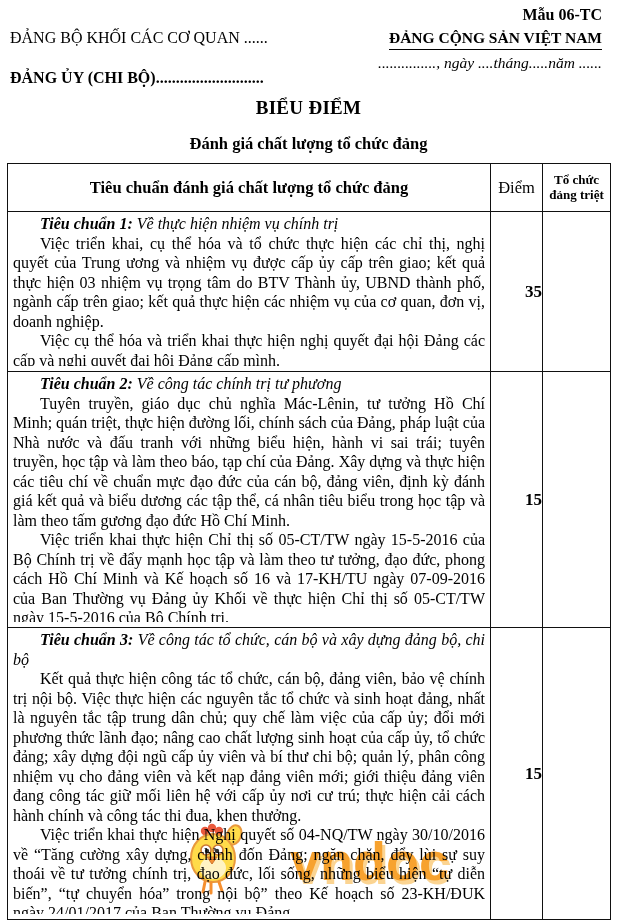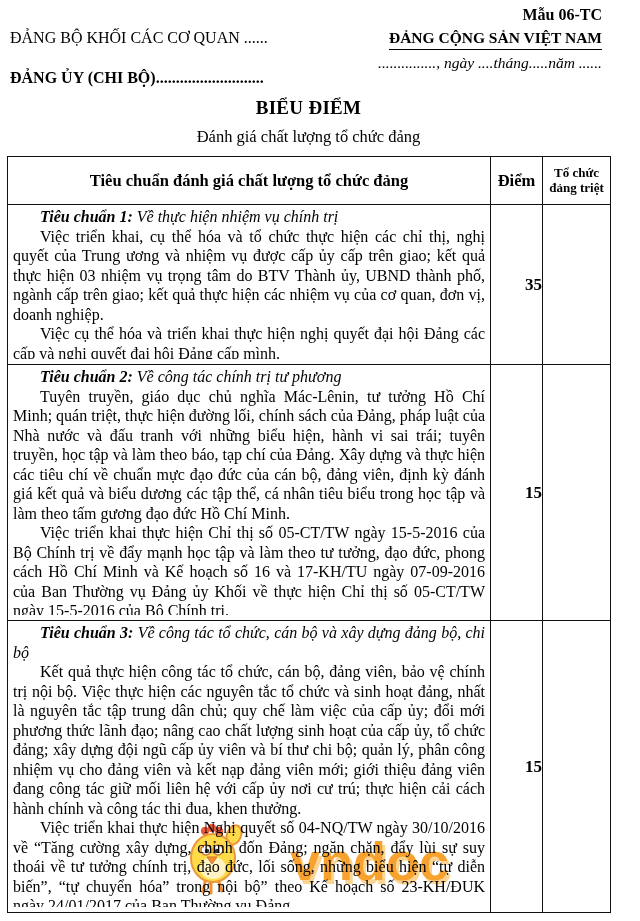--- a/index.html
+++ b/index.html
@@ -24,36 +24,36 @@
   .hdr-left { font-size: 16px; line-height: 20px; padding-top: 23px; white-space: nowrap; }
   .hdr-left .l2 { font-weight: bold; margin-top: 20px; }
   .hdr-right { text-align: right; font-size: 15.5px; line-height: 20px; white-space: nowrap; }
   .form-code { font-weight: bold; font-size: 16px; margin-bottom: 3px; }
   .vn-line { font-weight: bold; display: inline-block; border-bottom: 1.5px solid #000; padding-bottom: 1px; }
   .date-line { font-style: italic; margin-top: 3px; }
 
   
   .titles { width: 617px; text-align: center; margin-top: 9px; }
   .doc-title { font-size: 19px; font-weight: bold; letter-spacing: 0.3px; }
-  .doc-subtitle { font-size: 16.5px; font-weight: normal; margin-top: 8px; }
+  .doc-subtitle { font-size: 16.5px; font-weight: bold; margin-top: 15px; }
 
   
   table.score-table {
     border-collapse: collapse;
     table-layout: fixed;
     width: 603px;
     margin: 9px 0 0 7px;
     position: relative;
     z-index: 1;
     background: transparent;
   }
   .score-table th, .score-table td { border: 1.5px solid #111; padding: 0; }
   .score-table thead tr { height: 48px; }
   th.col-criteria { font-size: 16.5px; font-weight: bold; text-align: center; padding: 2px 6px; }
-  th.col-score { font-size: 16.5px; font-weight: bold; text-align: center; }
+  th.col-score { font-size: 16.5px; font-weight: normal; text-align: center; }
   th.col-given { font-size: 13px; line-height: 14.5px; font-weight: bold; text-align: center; padding: 2px 3px; }
 
   tr.row-1 { height: 160px; }
   tr.row-2 { height: 256px; }
   tr.row-3 { height: 292px; }
 
   td.crit { vertical-align: top; padding: 2px 5px 2px 5px; font-size: 16px; line-height: 19.5px; }
   td.crit .clip { overflow: hidden; }
   .clip-1 { height: 152px; }
   .clip-2 { height: 248px; }

